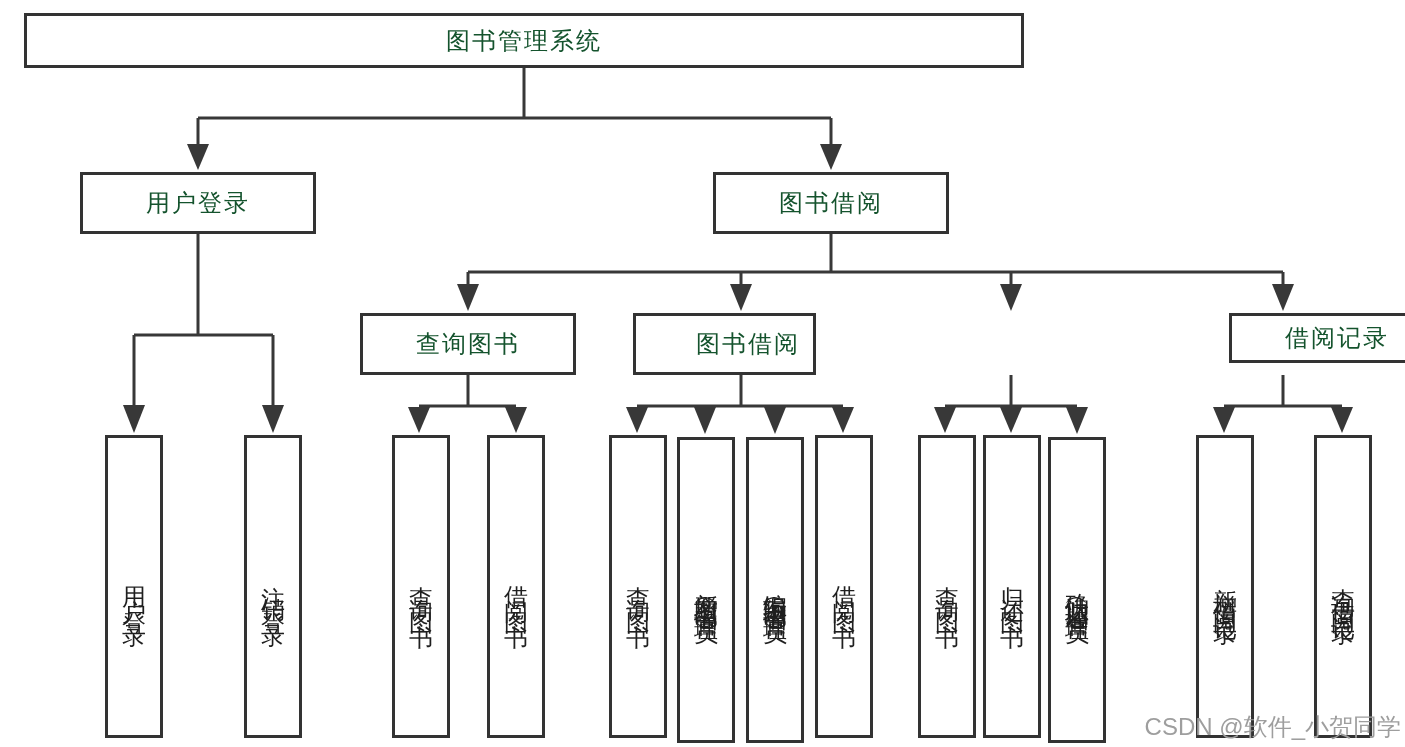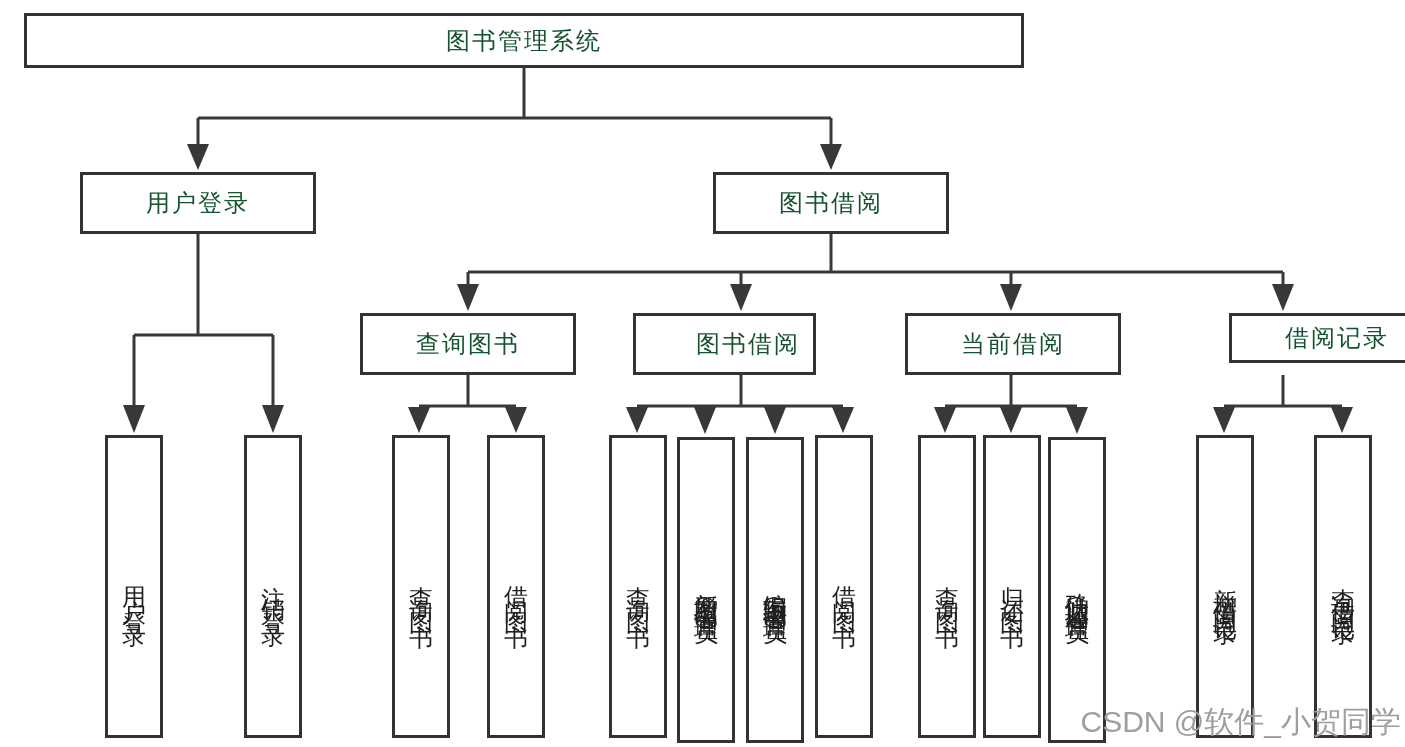--- a/index.html
+++ b/index.html
@@ -42,21 +42,21 @@
     color: #1f1f1f;
     white-space: nowrap;
   }
   .s4 { letter-spacing: 13px; margin-bottom: -13px; }
   .s6 { letter-spacing: 7px;  margin-bottom: -7px; }
   .s9 { letter-spacing: 4px;  margin-bottom: -4px; }
   .watermark {
     position: absolute;
     right: 4px;
     bottom: 4px;
-    font-size: 30px;
+    font-size: 24px;
     color: #9e9e9e;
     z-index: 2;
     white-space: nowrap;
   }
 </style>
 </head>
 <body>
 
 <div class="stage">
 
@@ -114,23 +114,20 @@
   <div class="box" style="left:713px; top:172px; width:236px; height:62px;">
     <span class="hlabel">图书借阅</span>
   </div>
 
   <div class="box" style="left:360px; top:313px; width:216px; height:62px;">
     <span class="hlabel">查询图书</span>
   </div>
   <div class="box" style="left:633px; top:313px; width:183px; height:62px;padding-left:47px;">
     <span class="hlabel">图书借阅</span>
   </div>
-  <div class="box" style="left:905px; top:313px; width:216px; height:62px;">
-    <span class="hlabel">当前借阅</span>
-  </div>
   <div class="box" style="left:1209px; top:313px; width:216px; height:50px;margin-left:20px;">
     <span class="hlabel">借阅记录</span>
   </div>
 
   <div class="box" style="left:105px; top:435px; width:58px; height:303px;">
     <span class="vt s4">用户登录</span>
   </div>
   <div class="box" style="left:244px; top:435px; width:58px; height:303px;">
     <span class="vt s4">注销登录</span>
   </div>

